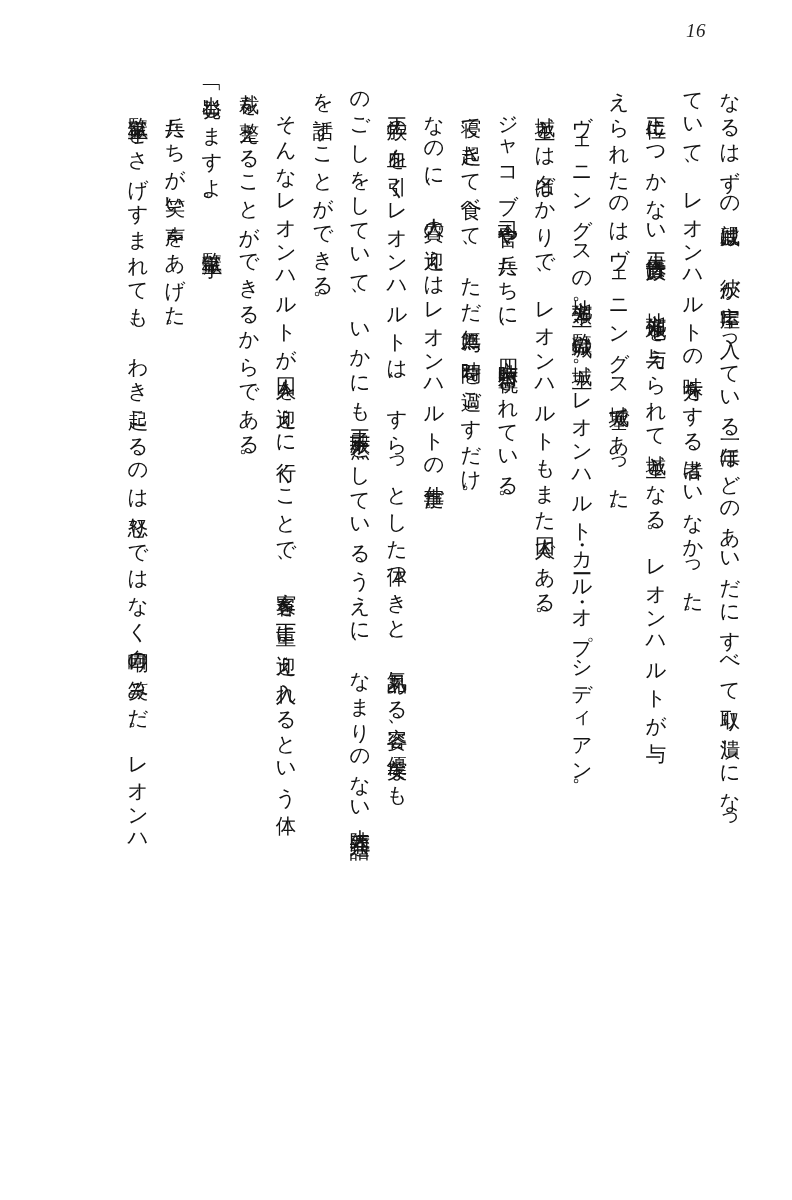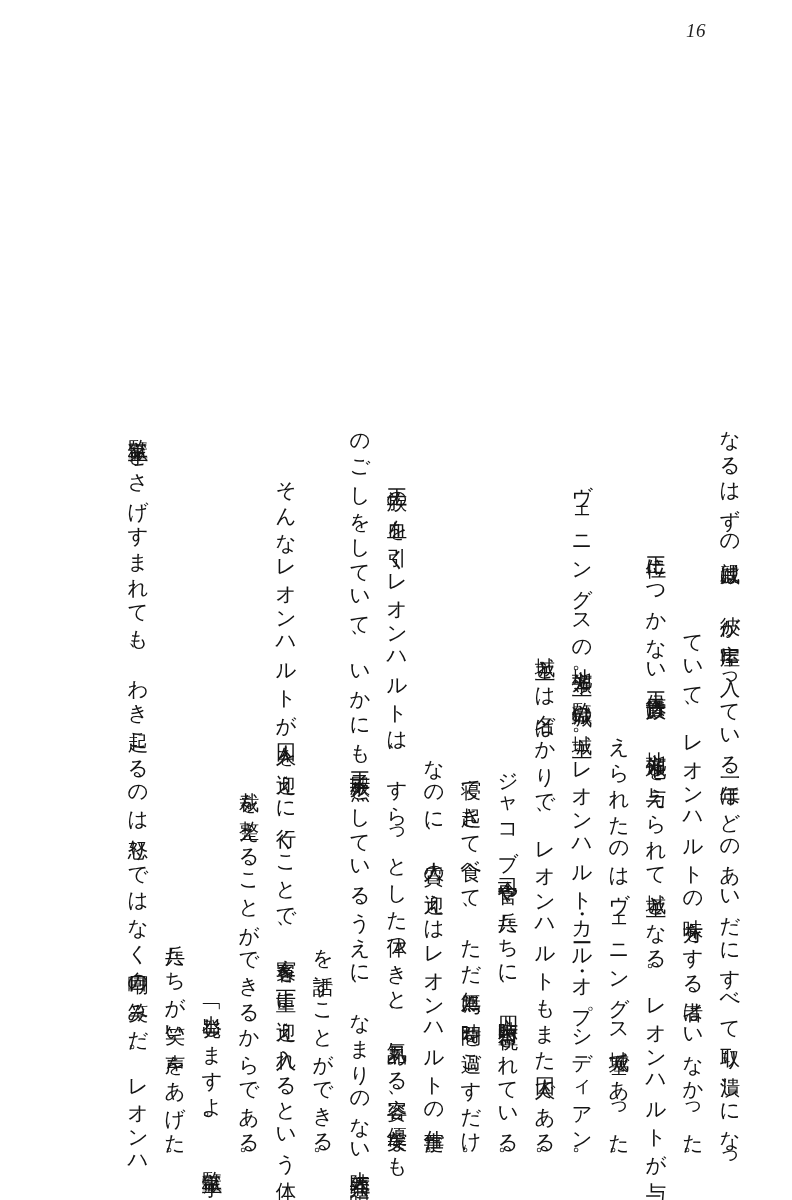--- a/index.html
+++ b/index.html
@@ -15,21 +15,20 @@
     overflow: hidden;
     position: relative;
   }
   .page {
     position: absolute;
     top: 0;
     left: 0;
     width: 792px;
     height: 1200px;
     box-sizing: border-box;
-    text-align: right;
   }
   .page-number {
     position: absolute;
     top: 20px;
     right: 86px;
     font-size: 19px;
     font-family: "Liberation Serif", "DejaVu Serif", serif;
     font-style: italic;
     color: #222;
     letter-spacing: 0.5px;

